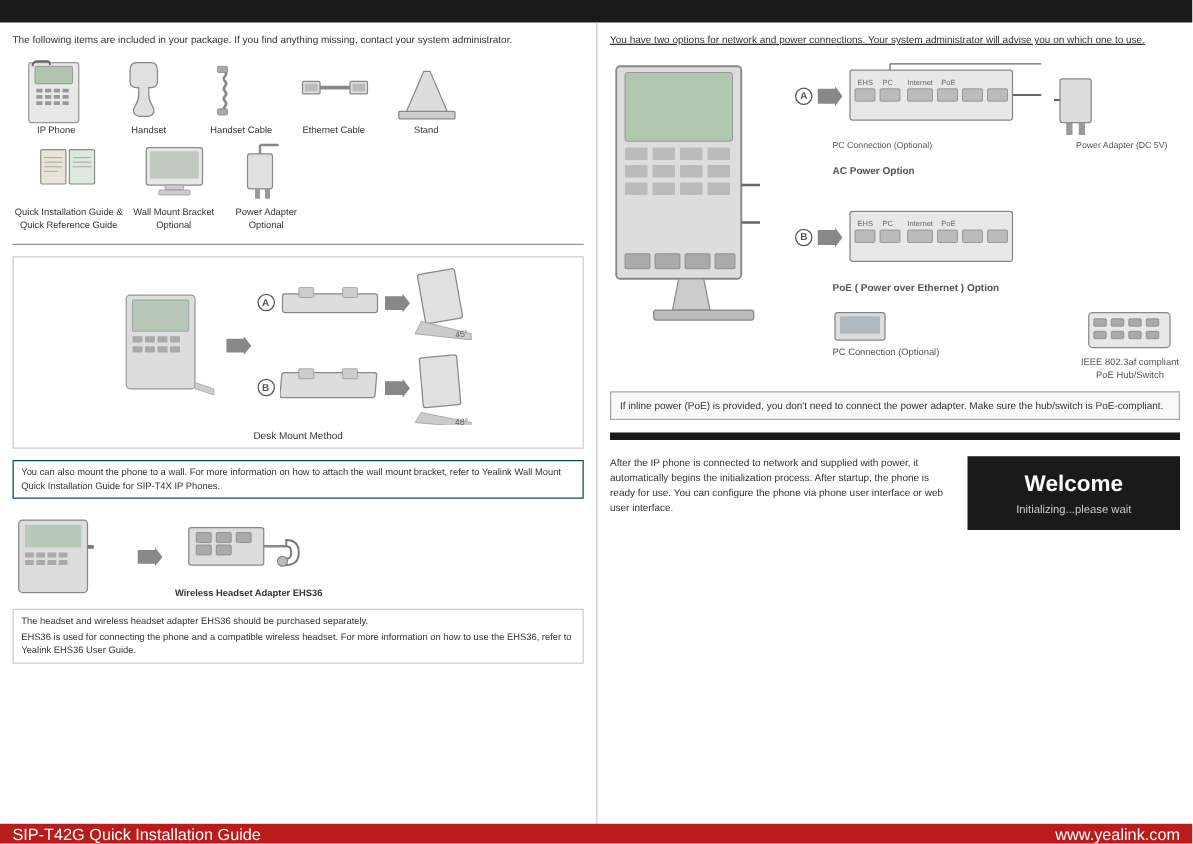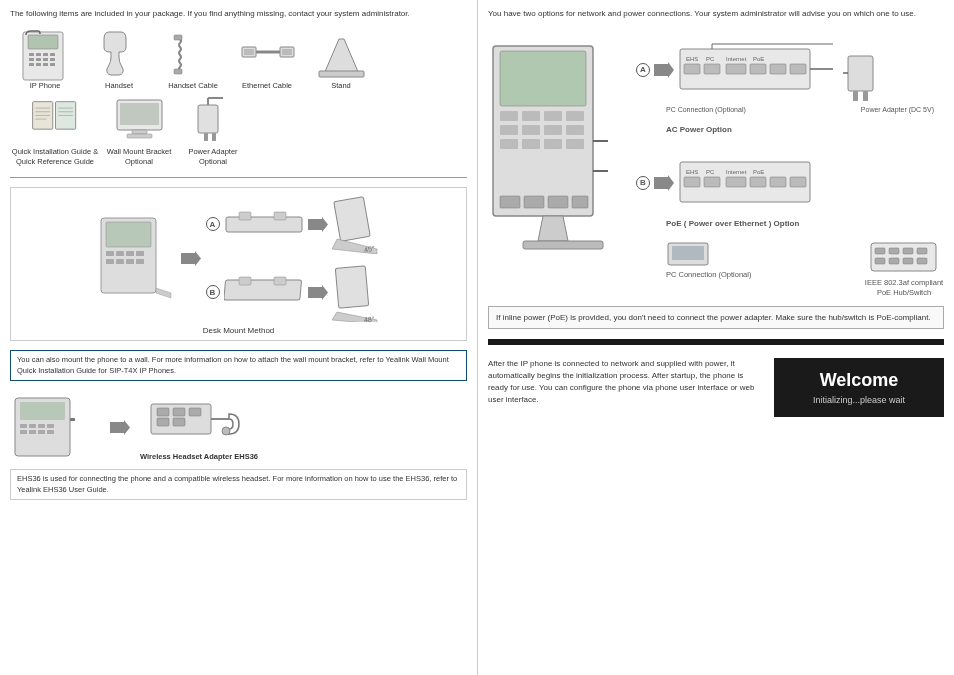--- a/index.html
+++ b/index.html
@@ -9,21 +9,21 @@
       font-family: Arial, sans-serif;
       font-size: 9px;
       background: #fff;
       overflow: hidden;
       position: relative;
     }
     .page {
       width: 954px;
       height: 675px;
       display: flex;
-      flex-direction: row;
+      flex-direction: column;
     }
     
     .top-bar {
       height: 18px;
       background: #1a1a1a;
       width: 100%;
     }
     .content-area {
       display: flex;
       flex: 1;
@@ -160,21 +160,22 @@
       justify-content: space-between;
       padding: 0 10px;
       color: #fff;
       font-size: 13px;
     }
     
     .network-intro {
       font-size: 8px;
       color: #333;
       line-height: 1.4;
-      margin-bottom: 16px;
+      margin-bottom: 5px;
+      text-decoration: underline;
     }
     
     .welcome-box {
       background: #1a1a1a;
       color: #fff;
       text-align: center;
       padding: 12px 10px;
       width: 170px;
       flex-shrink: 0;
     }
@@ -468,20 +469,21 @@
 
               <line x1="62" y1="25" x2="80" y2="25" stroke="#888" stroke-width="2"></line>
 
               <path d="M80 20 Q90 20 90 30 Q90 40 80 40 L78 40 L78 35 L80 35 Q84 35 84 30 Q84 25 80 25 Z" fill="none" stroke="#777" stroke-width="1.5"></path>
               <circle cx="77" cy="37" r="4" fill="#bbb" stroke="#888" stroke-width="1"></circle>
             </svg>
             <span style="font-size:7.5px;color:#333;text-align:center;">Wireless Headset Adapter EHS36</span>
           </div>
         </div>
         <div class="headset-note">
+          <p style="margin-bottom:2px;">The headset and wireless headset adapter EHS36 should be purchased separately.</p>
           <p>EHS36 is used for connecting the phone and a compatible wireless headset. For more information on how to use the EHS36, refer to Yealink EHS36 User Guide.</p>
         </div>
       </div>
     </div>
 
     <div class="right-col">
       <p class="network-intro">You have two options for network and power connections. Your system administrator will advise you on which one to use.</p>
 
       <div style="display:flex;gap:8px;">
 

